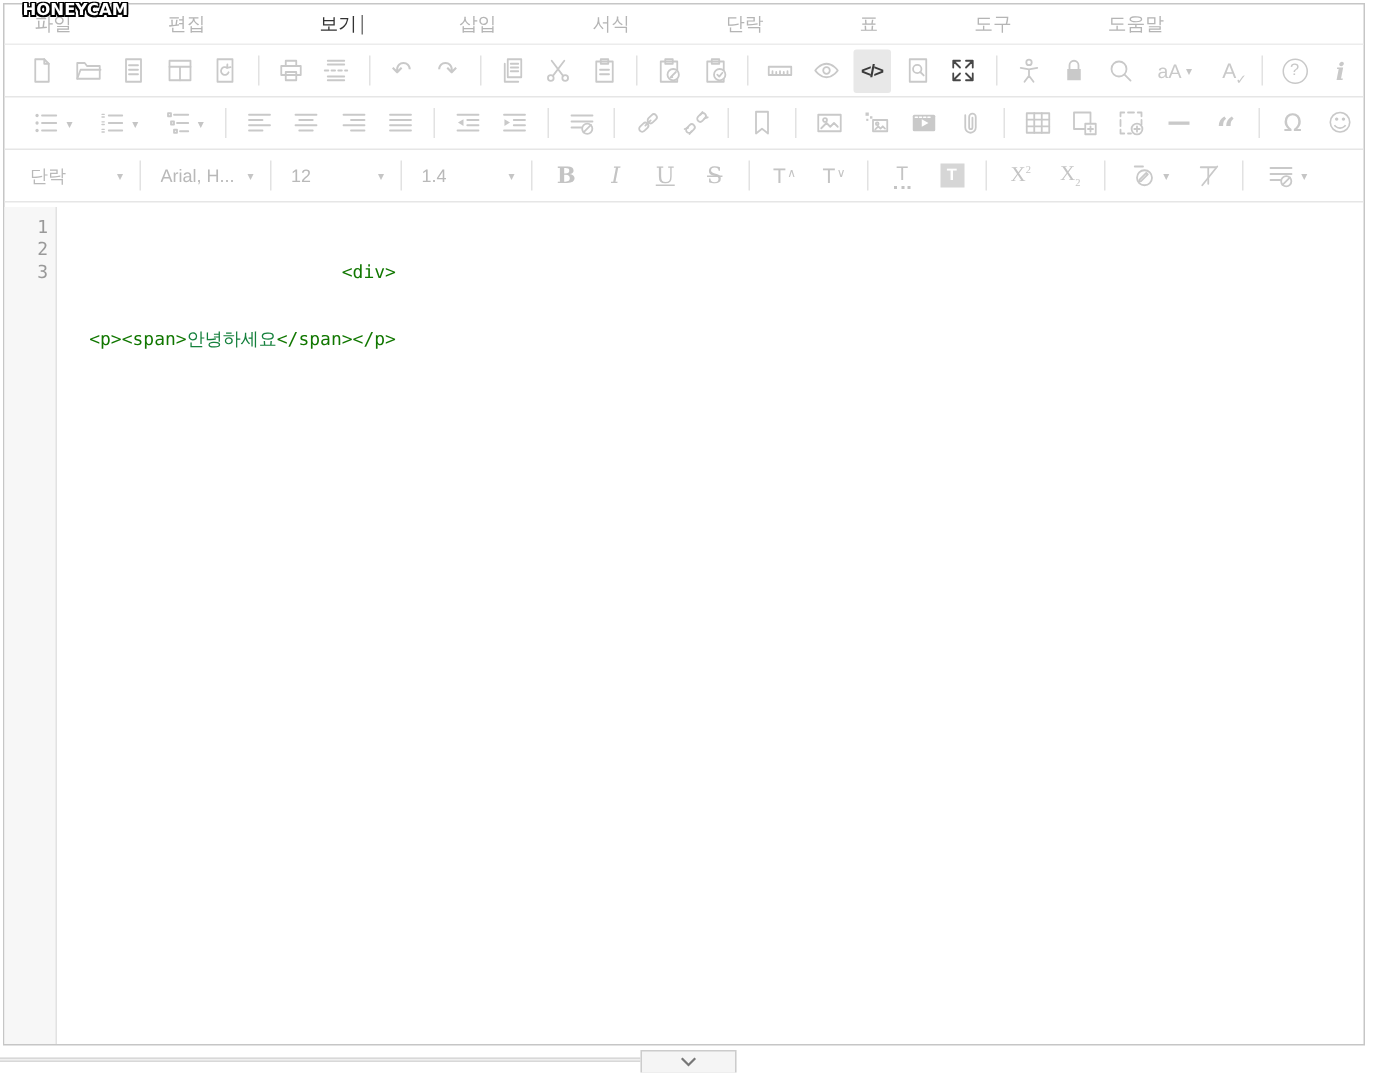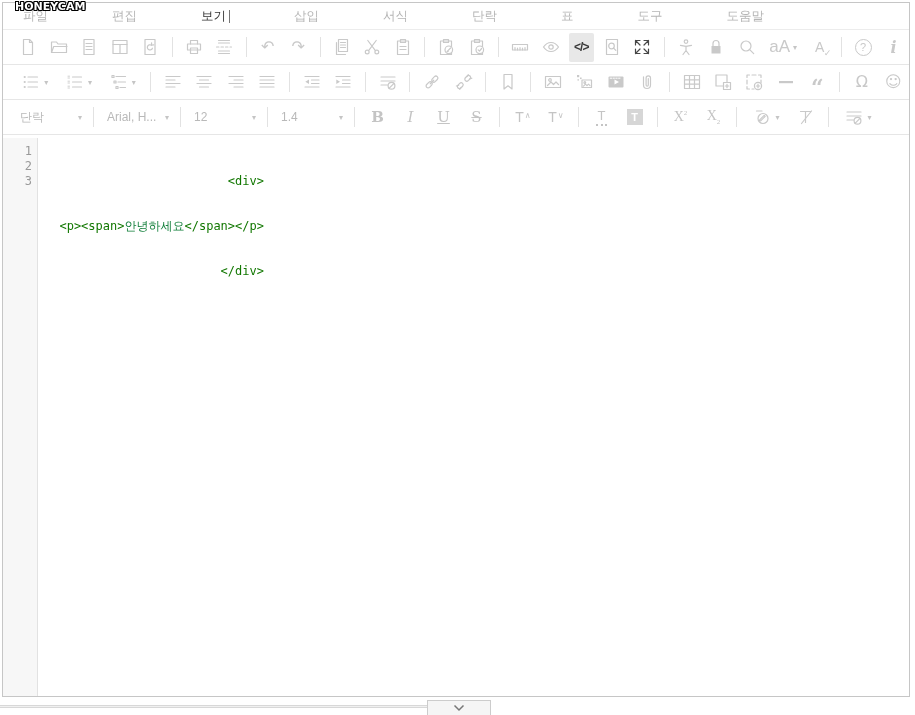--- a/index.html
+++ b/index.html
@@ -13,38 +13,38 @@
   .watermark { position:absolute; left:15px; top:0; z-index:20;
     font:bold 11px "DejaVu Sans", sans-serif; letter-spacing:0px; color:#fff;
     text-shadow:-1px -1px 0 #000,1px -1px 0 #000,-1px 1px 0 #000,1px 1px 0 #000,
                  0 -1px 0 #000,0 1px 0 #000,-1px 0 0 #000,1px 0 0 #000; }
 
   
   .menubar { height:27px; display:flex; align-items:center; padding-left:20px;
              border-bottom:1px solid #ececec;gap:33px; }
   .menu-item { font-size:12.5px; color:#b5b5b5; margin-right:31px; cursor:default;
                display:flex; align-items:center; }
-  .menu-item.active { color:#333; }
+  .menu-item.active { color:#333;margin-left:12px; }
   .menu-caret { display:inline-block; width:1px; height:13px; background:#777; margin-left:3px; }
 
   
   .tbrow { height:35px; display:flex; align-items:center; padding-left:10px;
            border-bottom:1px solid #e6e6e6; }
   .tb { width:27px; height:29px; margin:0 3px; border:none; background:none; padding:0;
         display:flex; align-items:center; justify-content:center; color:#c9c9c9; cursor:pointer; }
   .tb.wide { width:40px; }
   .tb.on  { background:#e8e8e8; border-radius:2px; color:#3a3a3a; }
   .tb.dark { color:#474747; }
   .ic { width:20px; height:20px; stroke:currentColor; fill:none; stroke-width:1.2;
         stroke-linecap:round; stroke-linejoin:round; }
   .tg { font-size:16px; line-height:1; font-family:"DejaVu Sans", sans-serif; }
   .sep { width:1px; height:20px; background:#e2e2e2; margin:0 6px; flex:none; }
   .caret { font-size:8px; color:#c5c5c5; margin-left:3px; font-family:"DejaVu Sans",sans-serif; }
   .codeview-label { font-size:12px; font-weight:bold; letter-spacing:-1px; }
-  .case-label { font-size:17px; }
+  .case-label { font-size:13px; }
   .circle-q { width:17px; height:17px; border:1.4px solid currentColor; border-radius:50%;
               display:flex; align-items:center; justify-content:center; font-size:11px; }
   .info-i { font-family:"DejaVu Serif", serif; font-style:italic; font-weight:bold; font-size:16px; }
   .spell { position:relative; font-size:14px; }
   .spell .chk { position:absolute; right:-7px; bottom:-3px; font-size:9px; }
   .quote-g { font-family:"DejaVu Serif", serif; font-weight:bold; font-size:22px; line-height:0.5; margin-top:10px; }
 
   
   .sel { display:flex; align-items:center; justify-content:space-between;
          width:74px; padding:0 5px 0 7px; color:#b9b9b9; font-size:12px; height:29px; cursor:pointer; flex:none; }
@@ -502,21 +502,20 @@
 
   <div class="code-area">
     <div class="gutter">
       <div>1</div>
       <div>2</div>
       <div>3</div>
     </div>
     <div class="code-lines">
       <div class="cl"><span class="tag">&lt;div&gt;</span></div>
       <div class="cl"><span class="tag">  &lt;p&gt;&lt;span&gt;</span><span class="txt">안녕하세요</span><span class="tag">&lt;/span&gt;&lt;/p&gt;</span></div>
-      <div class="cl"><span class="tag">&lt;/div&gt;</span></div>
     </div>
   </div>
 
 </div>
 
 <div class="bottom-rule"></div>
 <div class="expand-btn">
   <svg viewBox="0 0 12 8">
       <path d="M1.5 1.5L6 6l4.5-4.5"></path>
     </svg>

